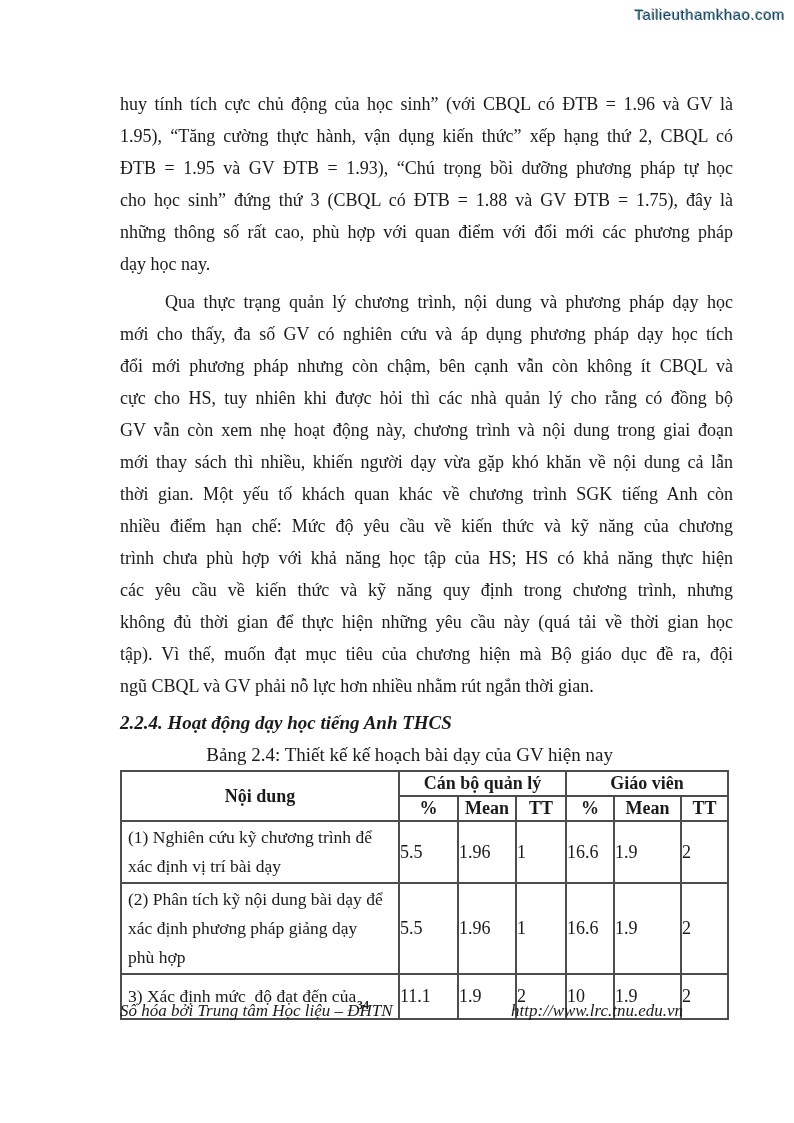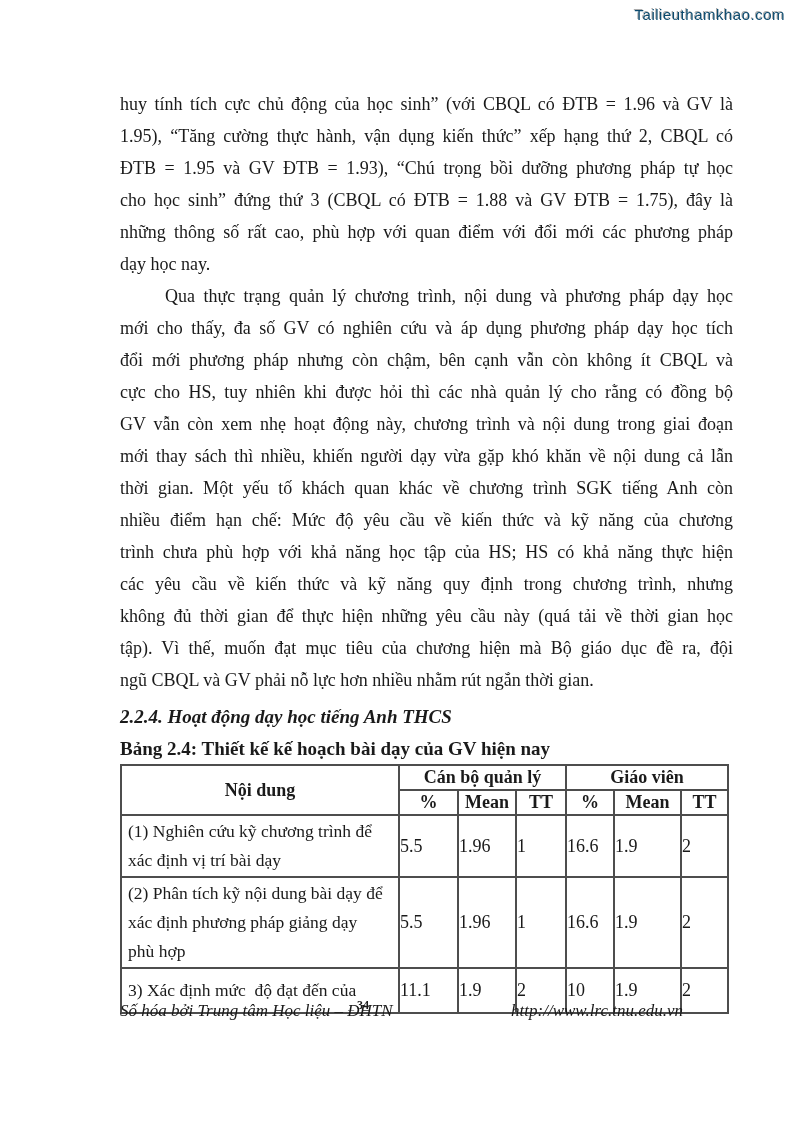--- a/index.html
+++ b/index.html
@@ -14,31 +14,31 @@
   }
   .watermark {
     position:absolute; top:6px; right:9px;
     font-family:"Liberation Sans", sans-serif;
     font-size:15px; letter-spacing:0.5px;
     color:#0c4a6e;
     text-shadow:1px 1px 0 #ffffff, -1px -1px 0 #ababab;
   }
   .content { position:absolute; left:120px; top:88px; width:613px; }
   .para { font-size:18px; line-height:32px; }
-  .para + .para { margin-top:0; }
+  .para + .para { margin-top:6px; }
   .line { text-align:justify; text-align-last:justify; }
   .line:last-child { text-align-last:left; }
   .para.indent div.line:first-of-type { padding-left:45px; }
   .section-heading {
     font-weight:bold; font-style:italic;
     font-size:19px; line-height:34px; margin-top:4px;
   }
   .table-caption {
-    font-weight:bold; font-size:19px; line-height:30px;
-    text-align:left; padding-right:120px;
+    font-weight:normal; font-size:19px; line-height:30px;
+    text-align:right; padding-right:120px;
   }
   table.data-table {
     border-collapse:collapse; table-layout:fixed;
     width:607px; 
   }
   .data-table th, .data-table td { border:2px solid #4d4d4d; }
   .data-table th { font-size:18px; line-height:21px; padding:1px 2px; font-weight:bold; }
   .data-table td.num { font-size:18px; line-height:29px; padding:7px 0; }
   .data-table td.cell-content {
     font-size:17.5px; line-height:29px;

